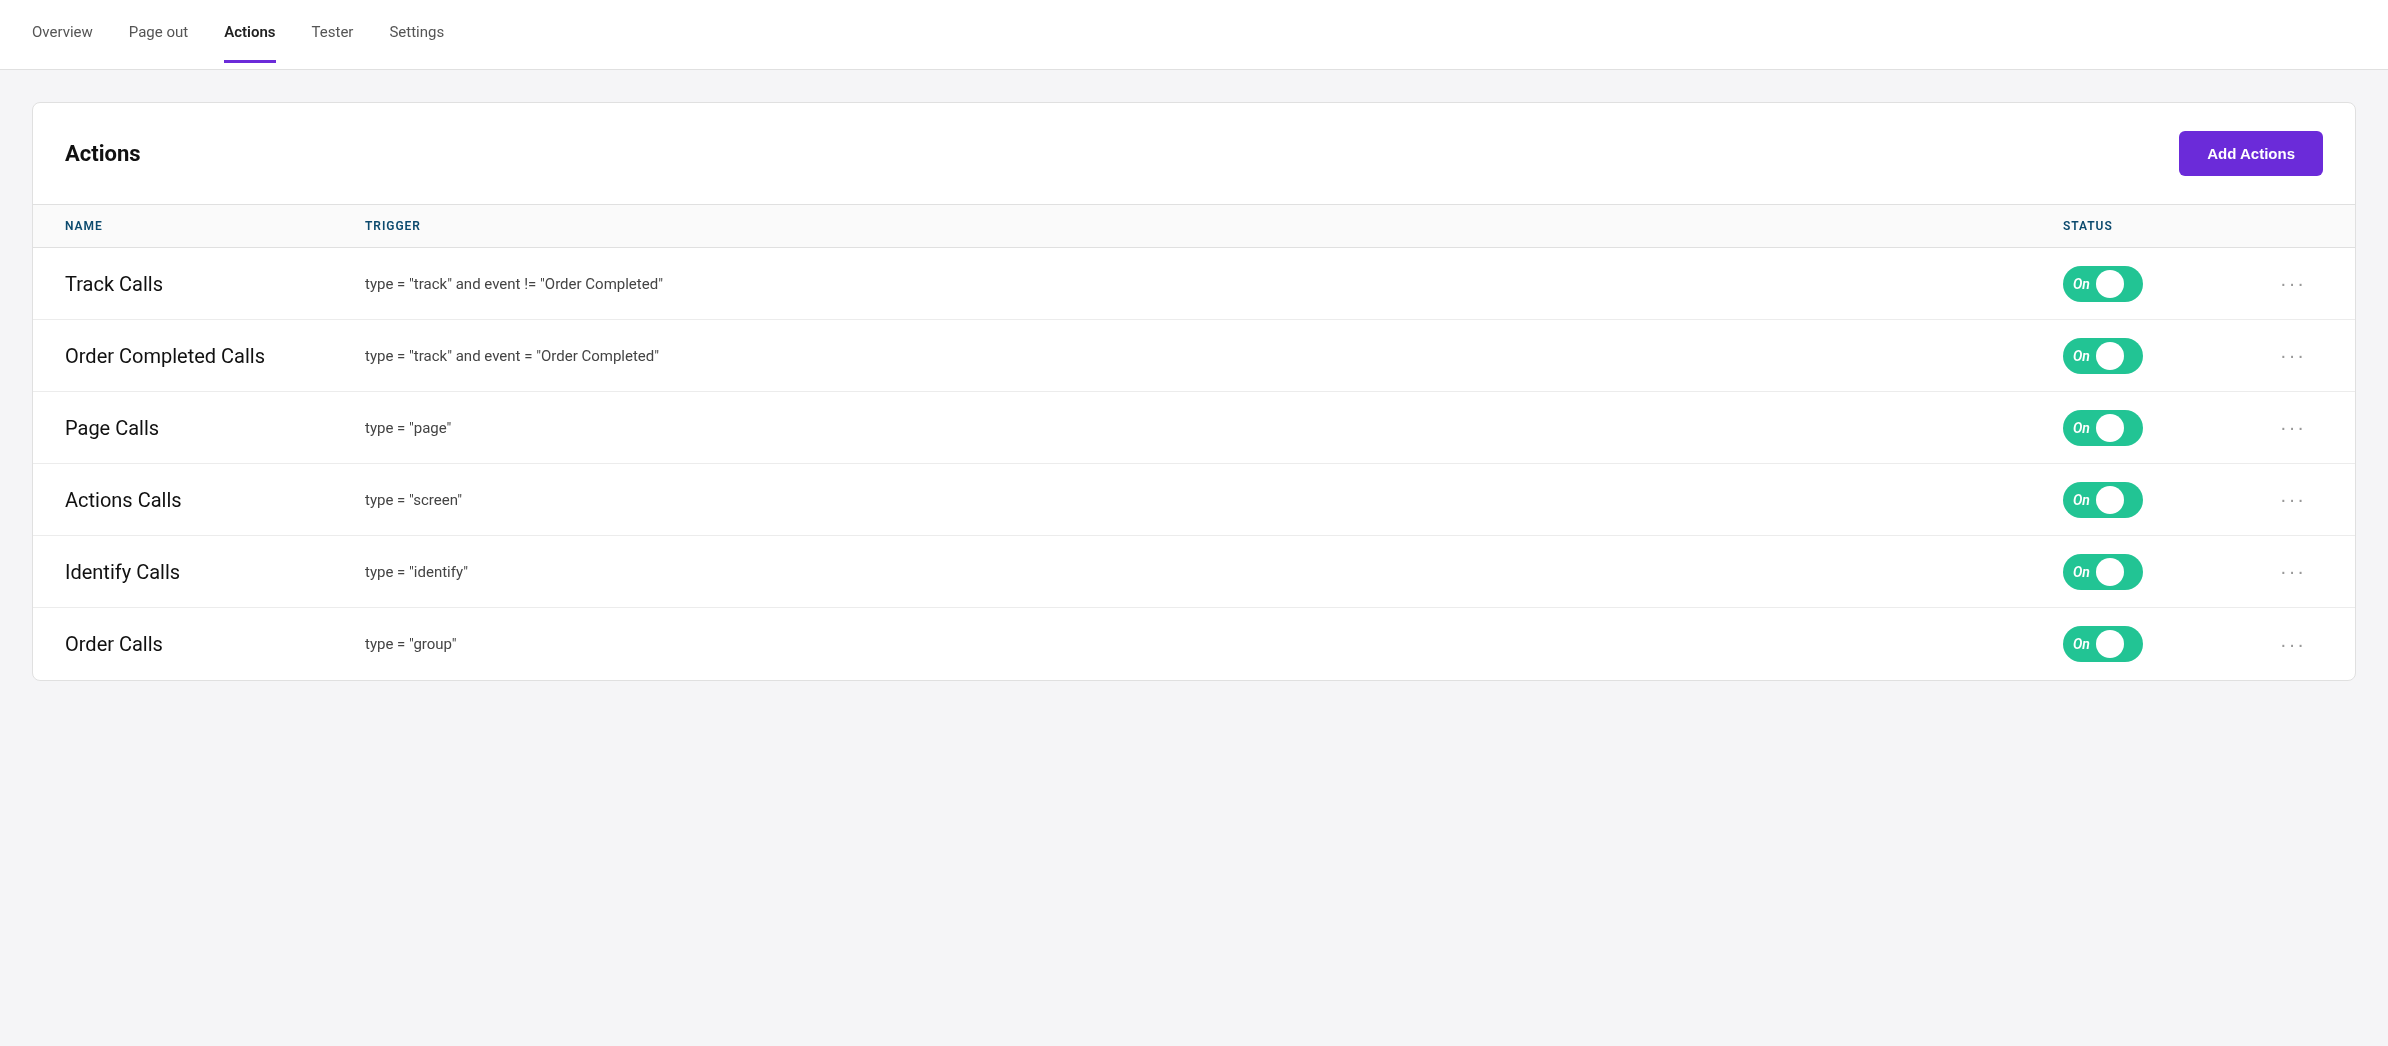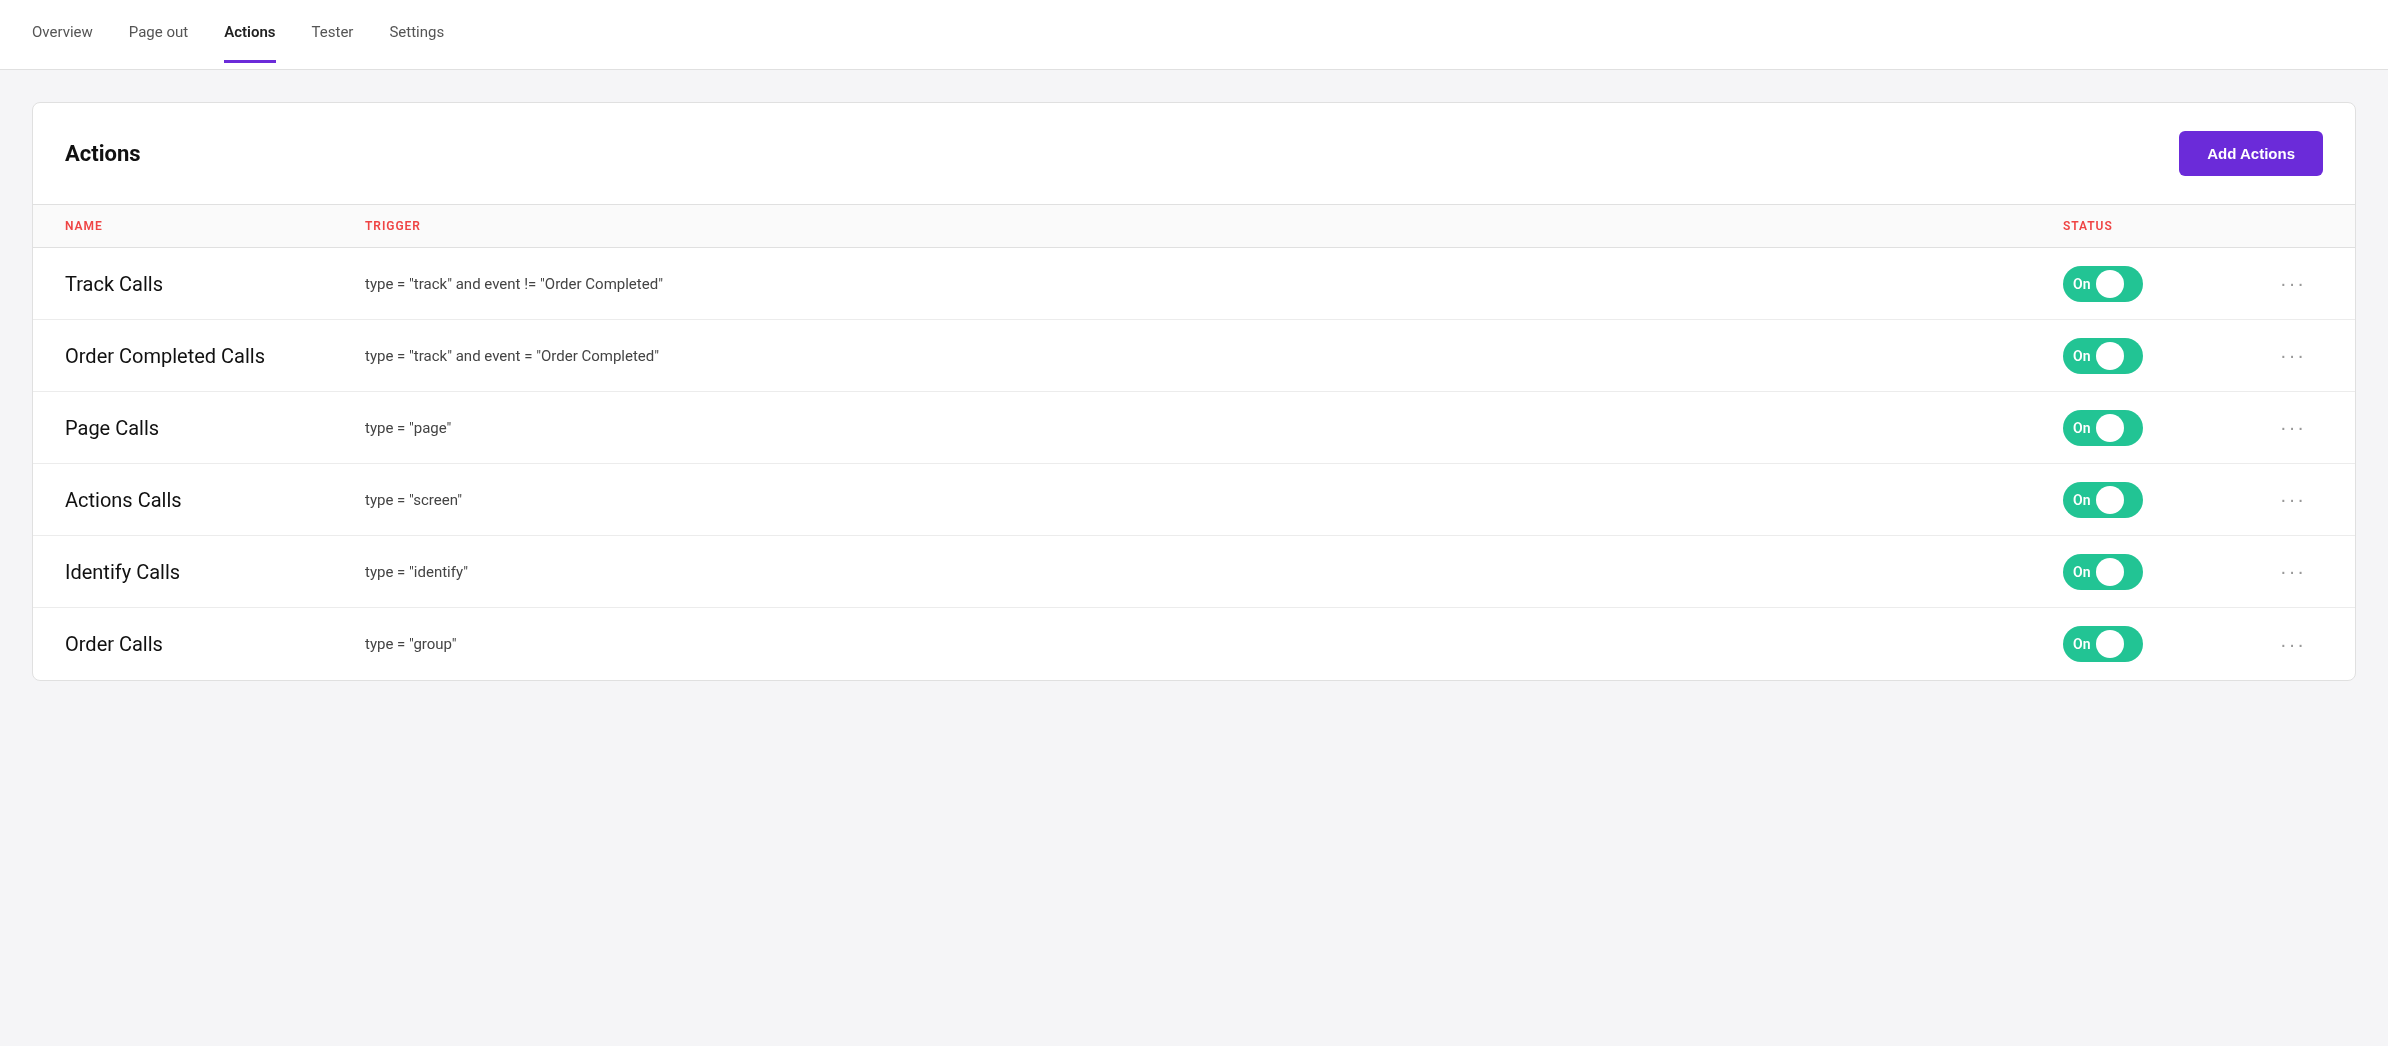--- a/index.html
+++ b/index.html
@@ -68,21 +68,21 @@
     .table-header {
       display: grid;
       grid-template-columns: 300px 1fr 200px 60px;
       padding: 14px 32px;
       background: #fafafa;
       border-bottom: 1px solid #e0e0e0;
     }
     .col-header {
       font-size: 12px;
       font-weight: 600;
-      color: #ef4444;
+      color: #0c4a6e;
       letter-spacing: 0.08em;
       text-transform: uppercase;
     }
     .table-row {
       display: grid;
       grid-template-columns: 300px 1fr 200px 60px;
       padding: 0 32px;
       align-items: center;
       border-bottom: 1px solid #ececec;
       min-height: 72px;
@@ -105,20 +105,21 @@
     .toggle {
       display: flex;
       align-items: center;
       background: #22c494;
       border-radius: 20px;
       padding: 4px 4px 4px 10px;
       gap: 6px;
       width: 80px;
       cursor: pointer;
       user-select: none;
+      font-style: italic;
     }
     .toggle-label {
       font-size: 14px;
       font-weight: 600;
       color: #fff;
     }
     .toggle-knob {
       width: 28px;
       height: 28px;
       background: #fff;

